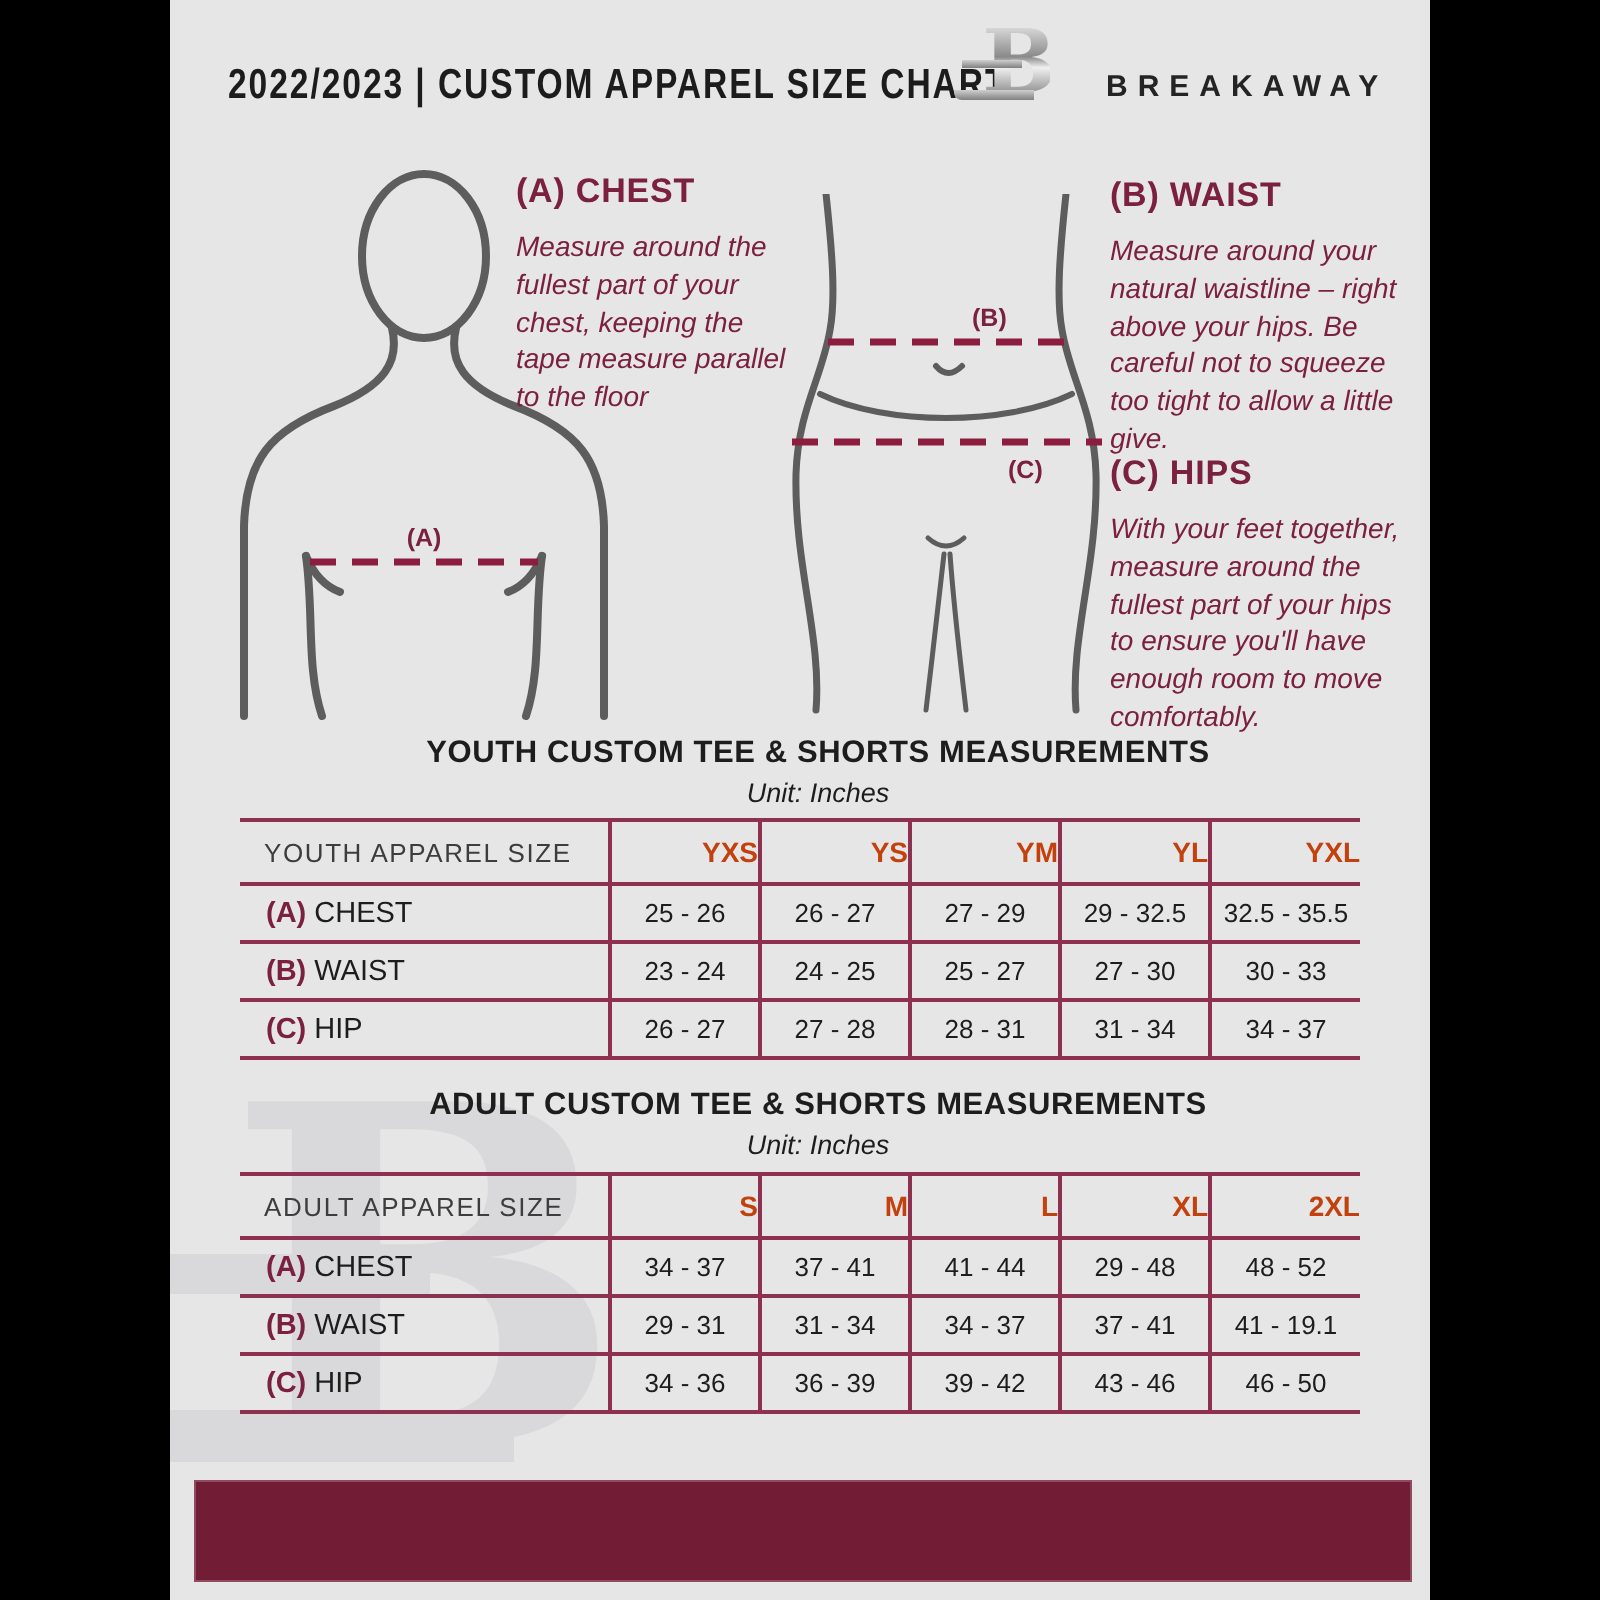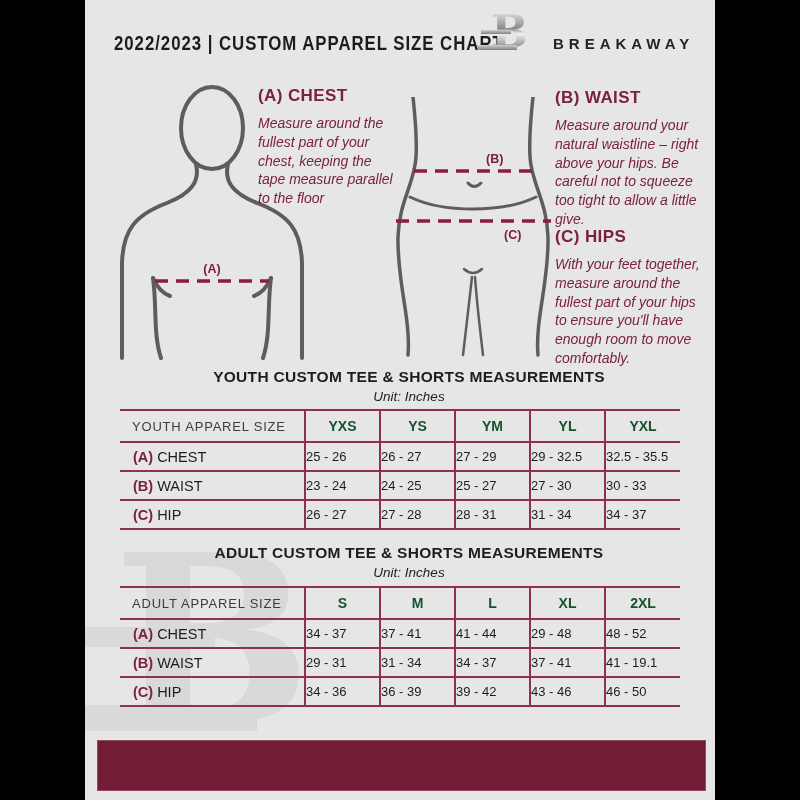--- a/index.html
+++ b/index.html
@@ -76,24 +76,24 @@
   .size-table col.c0 { width:185px; }
   .size-table col.cv { width:75px; }
   .size-table th, .size-table td { border-bottom:2px solid #8e3150; padding:0; }
   .size-table thead th { border-top:2px solid #8e3150; height:30px; }
   .size-table tbody td { height:27px; }
   .size-table .vline { border-left:2px solid #8e3150; }
   .size-table th.fh {
     font-weight:400; font-size:13px; color:#3d3d3d; text-align:left;
     padding-left:12px; letter-spacing:.8px;margin-top:42px;
   }
-  .size-table th.sz { font-weight:700; font-size:14px; color:#14532d; text-align:center; }
+  .size-table th.sz { font-weight:700; font-size:14px; color:#c2410c; text-align:right; }
   .size-table td.lbl { text-align:left; padding-left:13px; font-size:14.5px; color:#1d1d1d; }
   .size-table td.lbl .px { color:#7c2040; font-weight:700; margin-right:4px; }
-  .size-table td.val { text-align:left; font-size:13px; color:#1d1d1d; }
+  .size-table td.val { text-align:center; font-size:13px; color:#1d1d1d; }
 
   
   .footer-bar {
     position:absolute; left:12px; top:740px; width:609px; height:51px;
     background:#731c35; border:1px solid #8f4c60; box-sizing:border-box;
   }
 
   svg text { font-family:"Liberation Sans", sans-serif; }
 </style>
 </head>

